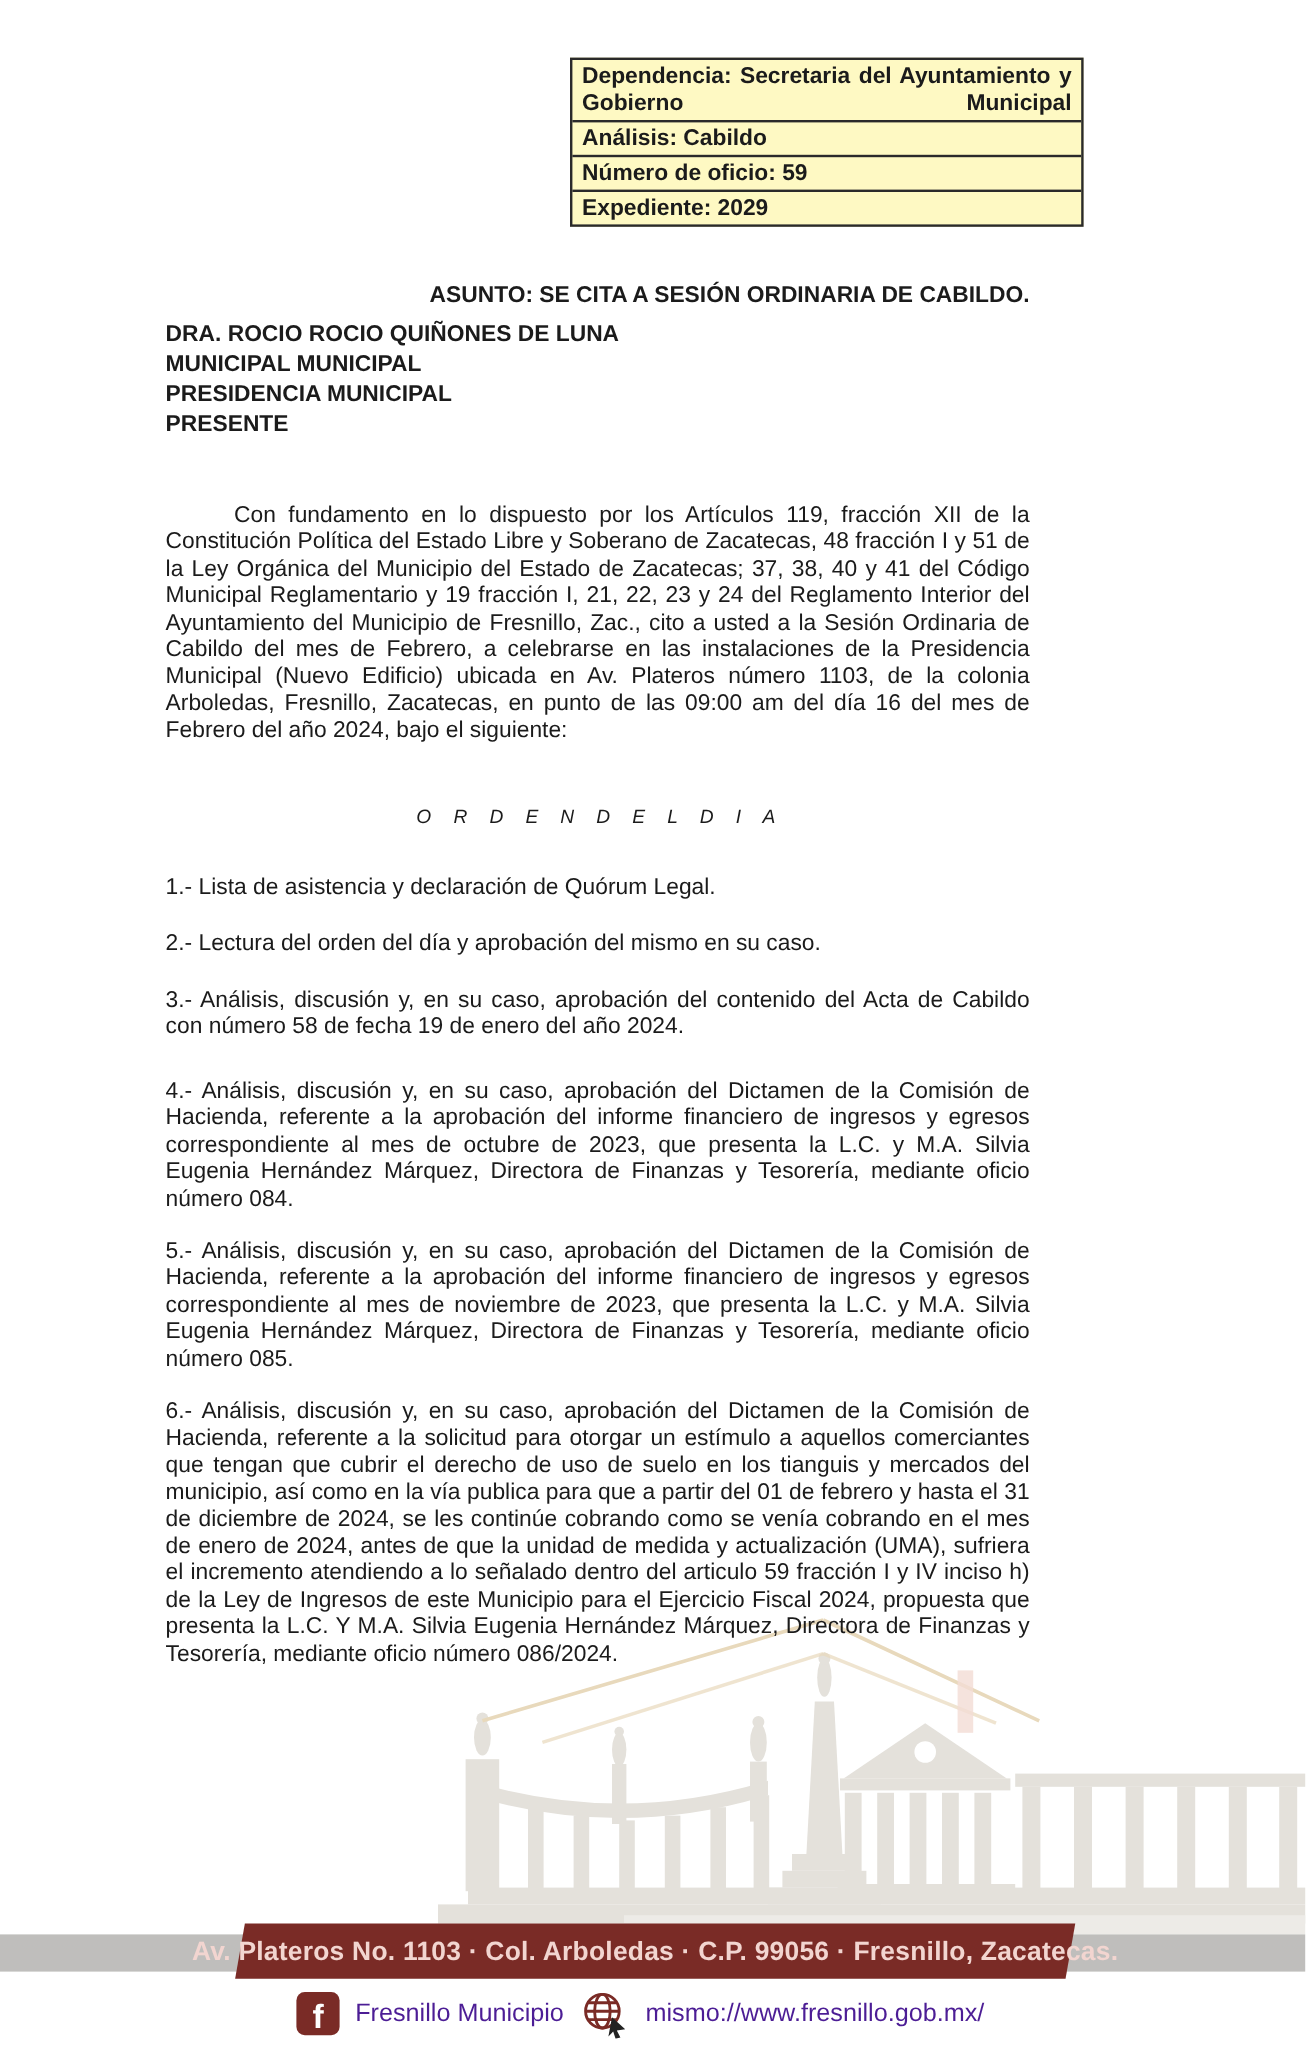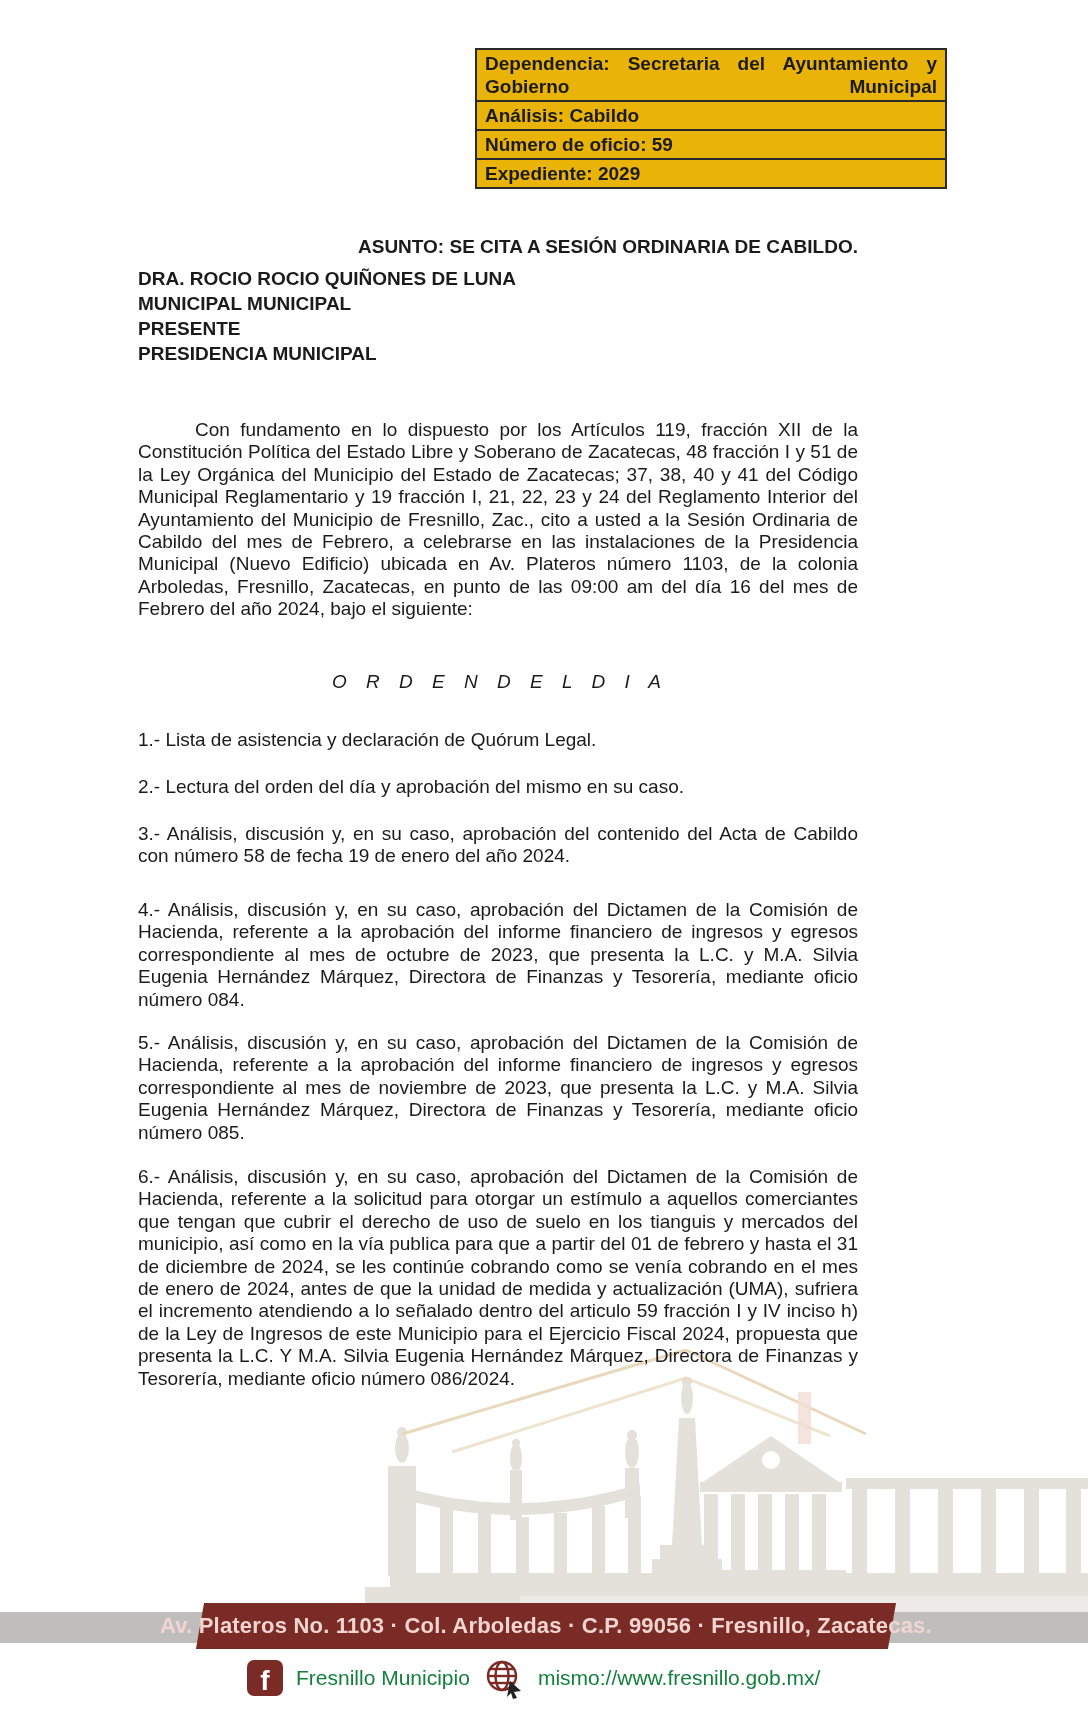--- a/index.html
+++ b/index.html
@@ -6,55 +6,55 @@
   .page{
     position:relative;width:1088px;height:1715px;margin:0 auto;
     background:#ffffff;overflow:hidden;
     font-family:"Liberation Sans","DejaVu Sans",sans-serif;
     color:#1b1b1b;
   }
   
   .watermark{position:absolute;left:0;top:0;width:1088px;height:1715px;z-index:0;pointer-events:none;}
   
   .header-table{
-    position:absolute;left:475px;top:48px;width:472px;z-index:2;
-    border:2px solid #2a2a2a;box-sizing:border-box;background:#eab308;
+    position:absolute;left:475px;top:48px;width:428px;z-index:2;
+    border:2px solid #2a2a2a;box-sizing:border-box;background:#fef9c3;
     font-weight:bold;font-size:19px;line-height:23px;
   }
   .ht-row{padding:2px 8px;border-bottom:2px solid #2a2a2a;box-sizing:border-box;}
   .ht-row:last-child{border-bottom:none;}
   .ht-dep{text-align:justify;text-align-last:justify;}
   
   .content{position:absolute;left:138px;top:0;width:720px;z-index:1;font-size:19px;line-height:22.4px;}
   .content .blk{position:absolute;left:0;width:720px;margin:0;}
   .asunto{top:236px;font-weight:bold;text-align:right;}
   .addressee{top:266px;font-weight:bold;line-height:25px;}
   .p-just{text-align:justify;}
   .p1{top:419px;text-indent:57px;}
-  .orden{top:671px;text-align:center;font-style:italic;font-size:19px;letter-spacing:3px;word-spacing:8px;}
+  .orden{top:671px;text-align:center;font-style:italic;font-size:16px;letter-spacing:3px;word-spacing:8px;}
   .i1{top:729px;} .i2{top:776px;} .i3{top:823px;}
   .i4{top:899px;} .i5{top:1032px;} .i6{top:1166px;}
   
   .gray-band{position:absolute;left:0;top:1612px;width:1088px;height:31px;background:#bfbebc;z-index:1;}
   .ribbon{
     position:absolute;left:200px;top:1603px;width:692px;height:46px;z-index:2;
     background:#7a2b26;transform:skewX(-10deg);
     display:flex;align-items:center;justify-content:center;
   }
   .ribbon span{
     transform:skewX(10deg);color:#f2d5d0;font-size:22px;font-weight:bold;
     letter-spacing:0.2px;white-space:nowrap;
   }
   .social-row{position:absolute;left:247px;top:1656px;height:44px;z-index:2;display:flex;align-items:center;gap:13px;}
   .fb-icon{
     width:36px;height:36px;border-radius:7px;background:#7a2b26;color:#ffffff;
     font-weight:bold;font-size:28px;display:flex;align-items:flex-end;justify-content:center;
     line-height:30px;overflow:hidden;
   }
-  .social-label{font-size:21px;color:#15803d;}
+  .social-label{font-size:21px;color:#4c1d95;}
   .globe{width:42px;height:42px;}
 </style>
 </head>
 <body>
 
 <div class="page">
 
   <svg class="watermark" viewBox="0 0 1088 1715" xmlns="http://www.w3.org/2000/svg" aria-hidden="true">
     <g fill="#e4e1db">
 
@@ -125,22 +125,22 @@
     <div class="ht-row">Número de oficio: 59</div>
     <div class="ht-row">Expediente: 2029</div>
   </div>
 
   <div class="content">
     <div class="blk asunto">ASUNTO: SE CITA A SESIÓN ORDINARIA DE CABILDO.</div>
 
     <div class="blk addressee">
       <div>DRA. ROCIO ROCIO QUIÑONES DE LUNA</div>
       <div>MUNICIPAL MUNICIPAL</div>
+      <div>PRESIDENCIA MUNICIPAL</div>
       <div>PRESENTE</div>
-      <div>PRESIDENCIA MUNICIPAL</div>
     </div>
 
     <p class="blk p-just p1">Con fundamento en lo dispuesto por los Artículos 119, fracción XII de la Constitución Política del Estado Libre y Soberano de Zacatecas, 48 fracción I y 51 de la Ley Orgánica del Municipio del Estado de Zacatecas; 37, 38, 40 y 41 del Código Municipal Reglamentario y 19 fracción I, 21, 22, 23 y 24 del Reglamento Interior del Ayuntamiento del Municipio de Fresnillo, Zac., cito a usted a la Sesión Ordinaria de Cabildo del mes de Febrero, a celebrarse en las instalaciones de la Presidencia Municipal (Nuevo Edificio) ubicada en Av. Plateros número 1103, de la colonia Arboledas, Fresnillo, Zacatecas, en punto de las 09:00 am del día 16 del mes de Febrero del año 2024, bajo el siguiente:</p>
 
     <div class="blk orden">O R D E N   D E L   D I A</div>
 
     <p class="blk p-just i1">1.- Lista de asistencia y declaración de Quórum Legal.</p>
     <p class="blk p-just i2">2.- Lectura del orden del día y aprobación del mismo en su caso.</p>
     <p class="blk p-just i3">3.- Análisis, discusión y, en su caso, aprobación del contenido del Acta de Cabildo con número 58 de fecha 19 de enero del año 2024.</p>
     <p class="blk p-just i4">4.- Análisis, discusión y, en su caso, aprobación del Dictamen de la Comisión de Hacienda, referente a la aprobación del informe financiero de ingresos y egresos correspondiente al mes de octubre de 2023, que presenta la L.C. y M.A. Silvia Eugenia Hernández Márquez, Directora de Finanzas y Tesorería, mediante oficio número 084.</p>

